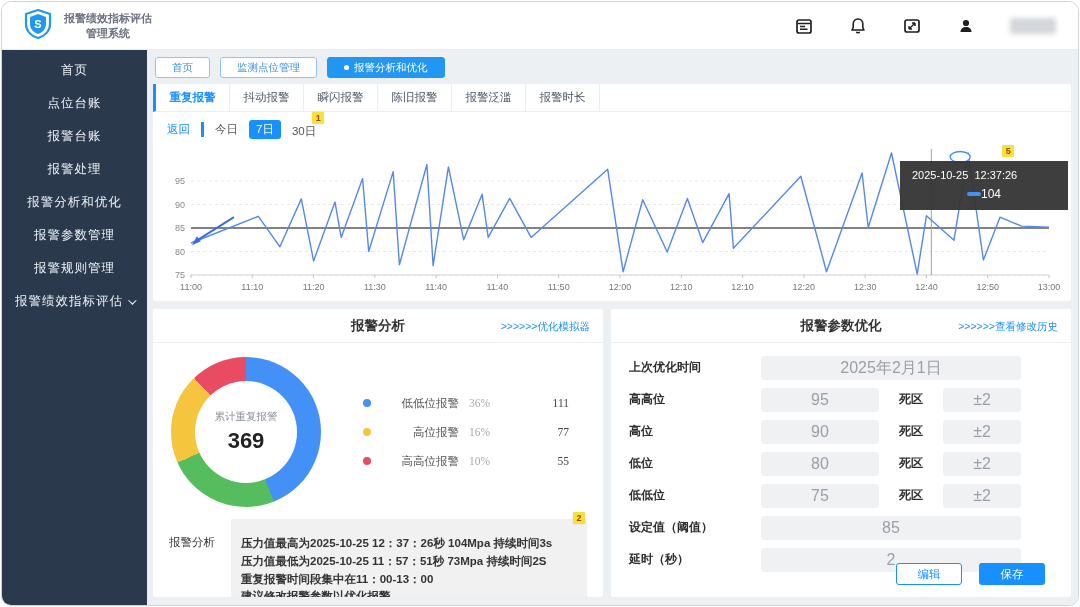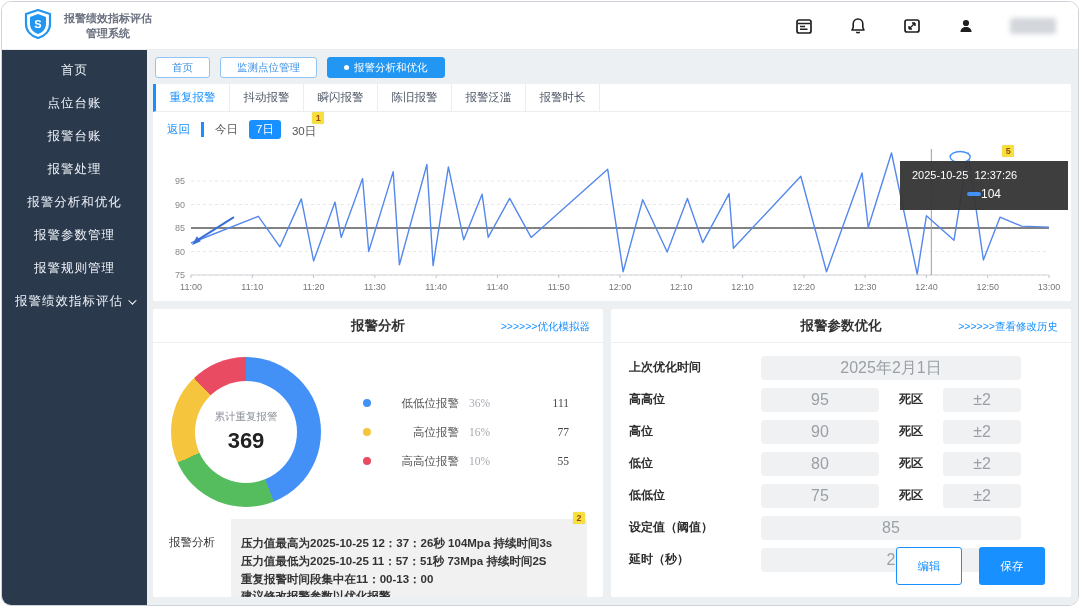--- a/index.html
+++ b/index.html
@@ -21,21 +21,21 @@
   
   .btabs { display:flex; gap:10px; margin:2px 0 6px 2px; flex:0 0 auto; }
   .btab { height:21px; padding:0 16px; border:1px solid #8fc4f5; border-radius:3px; background:#fff; color:#3b8fe4; font-size:10.5px; display:flex; align-items:center; gap:5px; cursor:pointer; }
   .btab.active { background:#2196f3; border-color:#2196f3; color:#fff; }
   .btab .dot { width:5px; height:5px; border-radius:50%; background:#fff; }
   
   .card { background:#fff; border-radius:2px; }
   .chart-card { flex:0 0 auto; }
   .stabs { display:flex; border-bottom:1px solid #ebedf0; border-left:3px solid #1890ff; }
   .stab { width:74px; height:27px; line-height:27px; text-align:center; font-size:11.5px; color:#4b5563; border-right:1px solid #ebedf0; cursor:pointer; }
-  .stab.active { color:#1890ff; font-weight:400; }
+  .stab.active { color:#1890ff; font-weight:700; }
   .frow { display:flex; align-items:center; padding:8px 14px 4px; gap:11px; }
   .back-lnk { color:#1890ff; font-size:11.5px; cursor:pointer; }
   .vbar { width:3px; height:15px; background:#1890ff; }
   .qr { font-size:11.5px; color:#555; cursor:pointer; }
   .qr.sel { background:#1890ff; color:#fff; padding:2px 7px; border-radius:3px; }
   .qr-wrap { position:relative; }
   .badge { position:absolute; width:12px; height:12px; background:#f7e03c; color:#9a4a12; font-size:9px; font-weight:700; text-align:center; line-height:12px; border-radius:2px; box-shadow:0 0 1px rgba(0,0,0,.3); }
   .b30 { top:-9px; right:-8px; }
   .date-box { margin-left:24px; width:192px; height:24px; border:1px solid #d9d9d9; border-radius:4px; display:flex; align-items:center; padding:0 9px; font-size:11px; color:#666; background:#fff; cursor:pointer; }
   .cal-glyph { margin-left:auto; width:11px; height:11px; border:1.3px solid #999; border-radius:2px; position:relative; }
@@ -75,21 +75,21 @@
   
   .pform { padding:12px 0 0; }
   .prow { display:flex; align-items:center; margin-bottom:7px; padding:0 50px 0 18px; height:25px; }
   .plabel { width:132px; font-size:12px; font-weight:700; color:#2d2d2d; flex:0 0 auto; }
   .pbox { background:#f0f1f3; border-radius:3px; height:24px; line-height:24px; text-align:center; font-size:16px; color:#9aa0a6; }
   .pbox.w { flex:1; }
   .pbox.v { width:118px; }
   .dz { margin:0 auto; font-size:12px; font-weight:700; color:#2d2d2d; }
   .pbox.d { width:78px; }
   .pbtns { position:absolute; right:26px; bottom:12px; display:flex; gap:17px; }
-  .btn { width:66px; height:38px; border-radius:3px; font-size:11.5px; display:flex; align-items:center; justify-content:center; cursor:pointer; }
+  .btn { width:66px; height:22px; border-radius:3px; font-size:11.5px; display:flex; align-items:center; justify-content:center; cursor:pointer; }
   .btn.outline { border:1px solid #1890ff; color:#1890ff; background:#fff; }
   .btn.fill { background:#1890ff; color:#fff; }
   svg text { font-family:"Liberation Sans","DejaVu Sans",sans-serif; }
 </style>
 </head>
 <body>
 
 <div class="frame">
 
   <div class="hdr">

